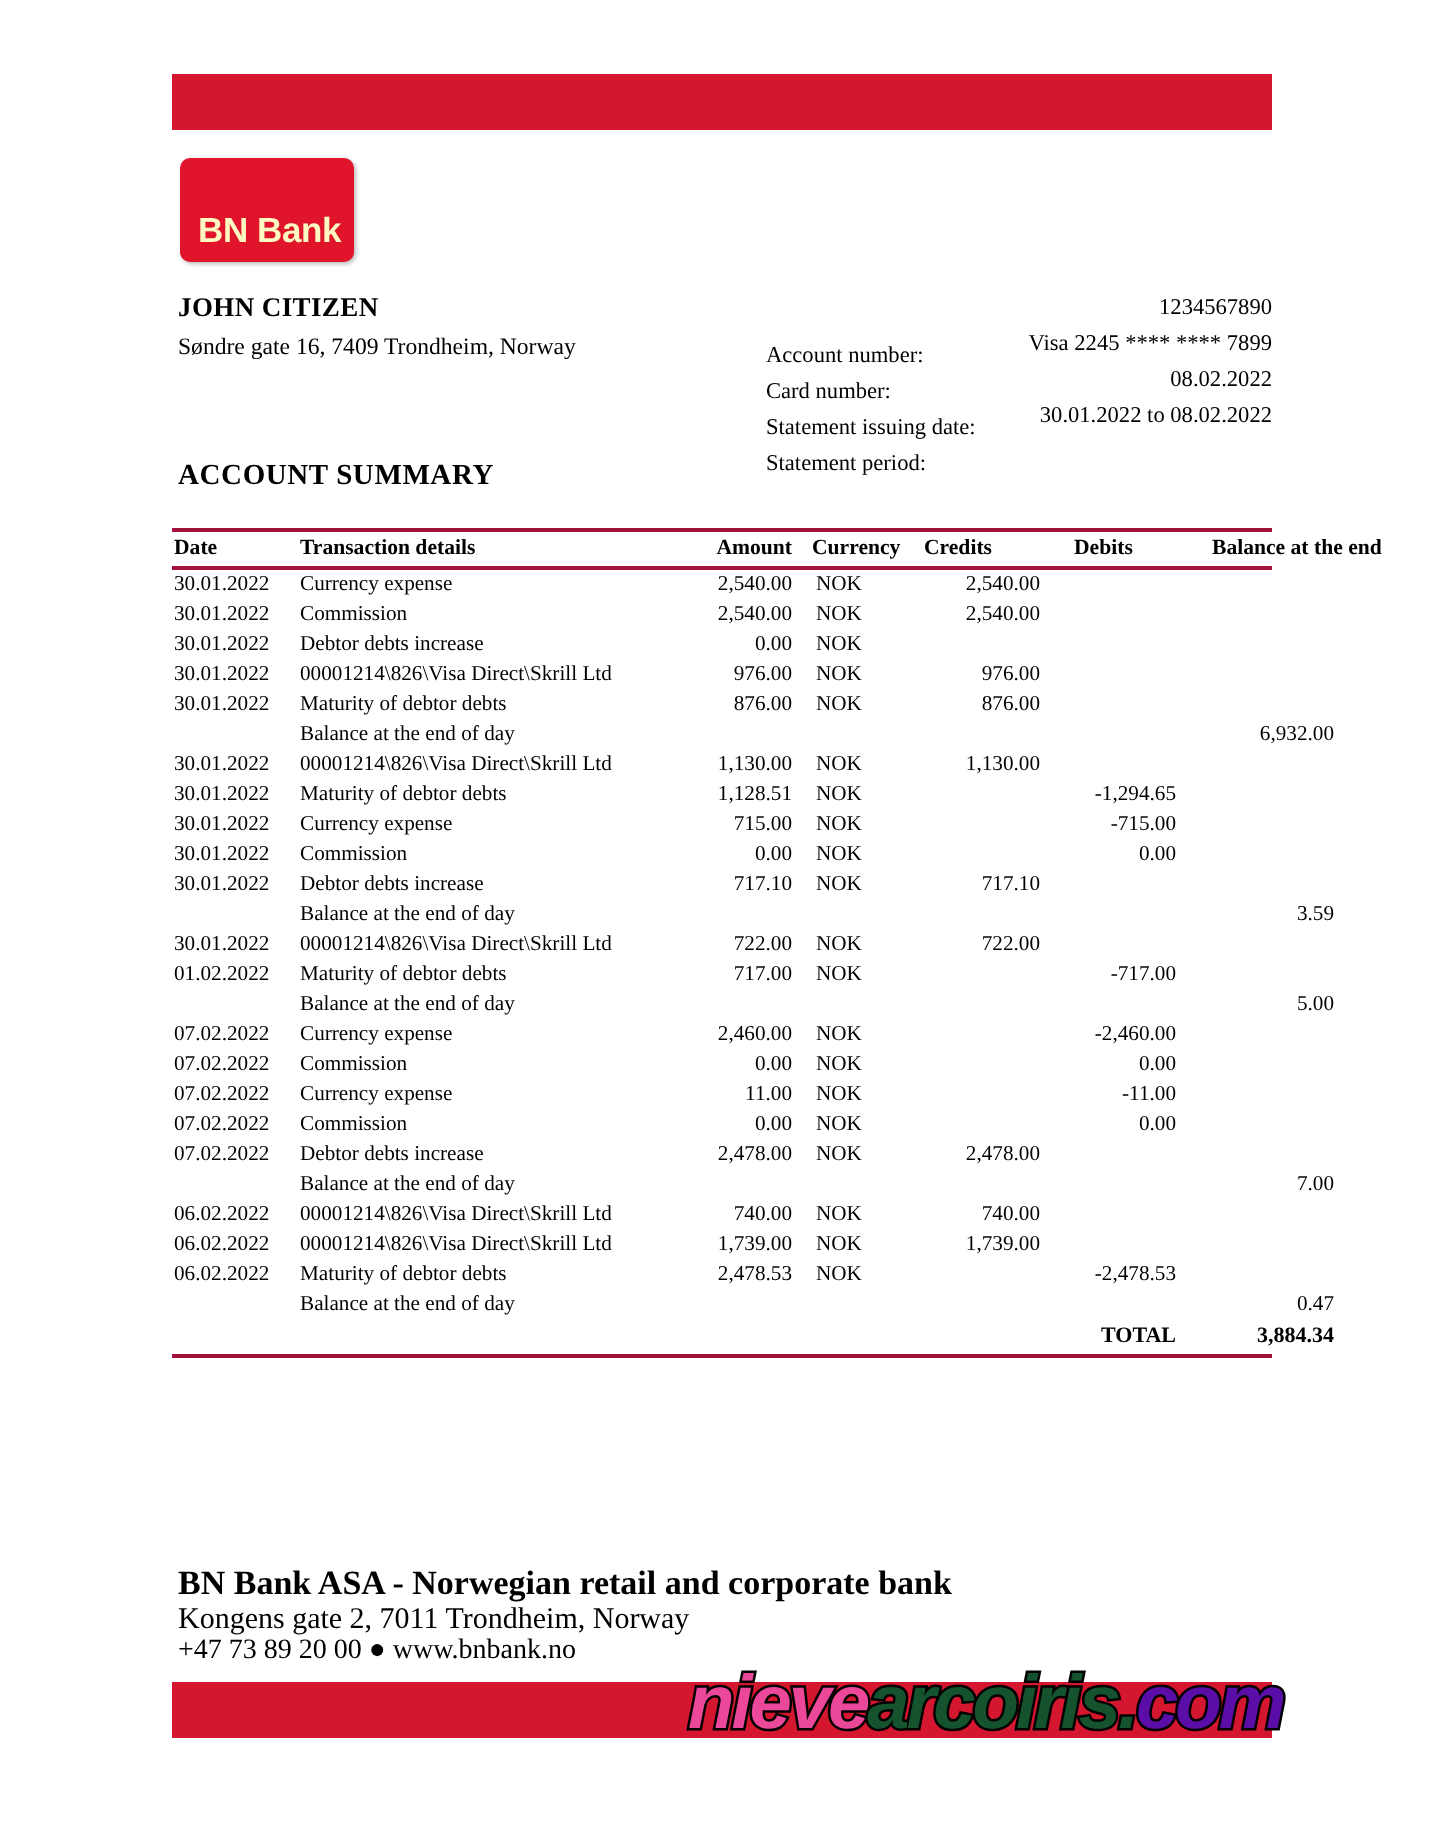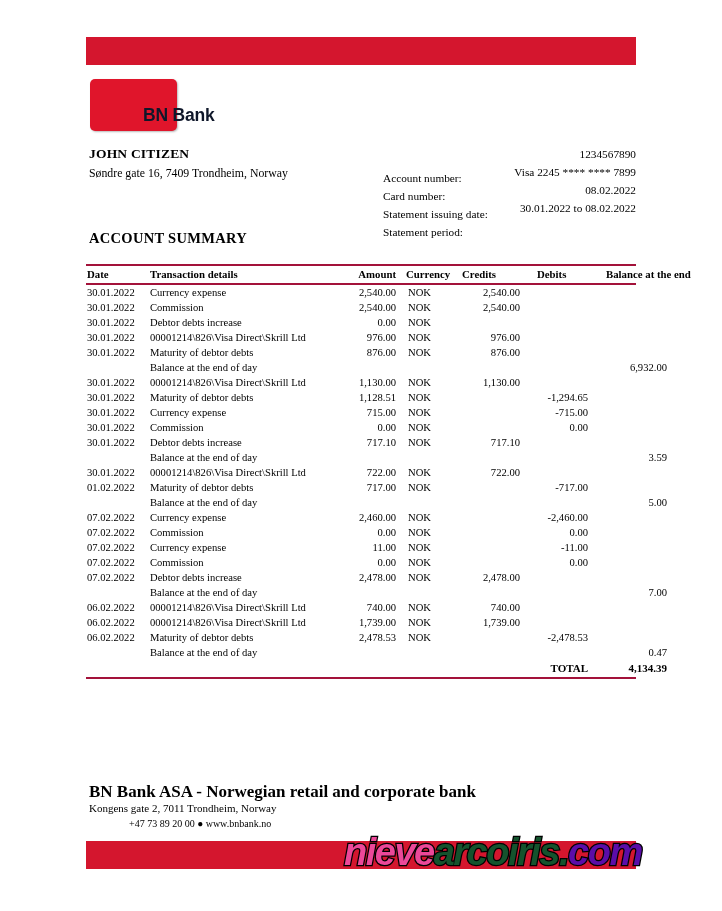--- a/index.html
+++ b/index.html
@@ -49,27 +49,26 @@
     width: 87px;
     height: 52px;
     background: #E0152B;
     border-radius: 5px;
     box-shadow: 1px 1px 2px rgba(0,0,0,0.28);
   }
   .logo-text {
     position: absolute;
     left: 9px;
     bottom: 5px;
-    color: #0f172a;
+    color: #fef9c3;
     font-family: "Liberation Sans", sans-serif;
     font-weight: bold;
     font-size: 17.5px;
     letter-spacing: -0.2px;
     white-space: nowrap;
-    margin-left: 44px;
   }
 
   
   .cust-name {
     position: absolute;
     left: 89px;
     top: 146px;
     font-weight: bold;
     font-size: 13.5px;
     letter-spacing: 0.2px;
@@ -178,30 +177,29 @@
     left: 89px;
     top: 782px;
     font-weight: bold;
     font-size: 17px;
     white-space: nowrap;
   }
   .footer-addr {
     position: absolute;
     left: 89px;
     top: 802px;
-    font-size: 11px;
+    font-size: 15px;
     white-space: nowrap;
   }
   .footer-contact {
     position: absolute;
     left: 89px;
     top: 818px;
-    font-size: 10px;
-    white-space: nowrap;
-    margin-left: 40px;
+    font-size: 14px;
+    white-space: nowrap;
   }
 
   
   .watermark {
     position: absolute;
     left: 344px;
     top: 833px;
     font-family: "Liberation Sans", sans-serif;
     font-weight: bold;
     font-style: italic;
@@ -494,21 +492,21 @@
             <td class="c-debit"></td>
             <td class="c-bal">0.47</td>
           </tr>
           <tr class="total-row">
             <td class="c-date"></td>
             <td class="c-detail"></td>
             <td class="c-amount"></td>
             <td class="c-curr"></td>
             <td class="c-credit"></td>
             <td class="c-debit">TOTAL</td>
-            <td class="c-bal">4,134.39</td>
+            <td class="c-bal">3,884.34</td>
           </tr>
         </tbody>
     </table>
     <div class="rule"></div>
   </div>
 
   <div class="footer-title">BN Bank ASA - Norwegian retail and corporate bank</div>
   <div class="footer-addr">Kongens gate 2, 7011 Trondheim, Norway</div>
   <div class="footer-contact">+47 73 89 20 00 ● www.bnbank.no</div>
 

